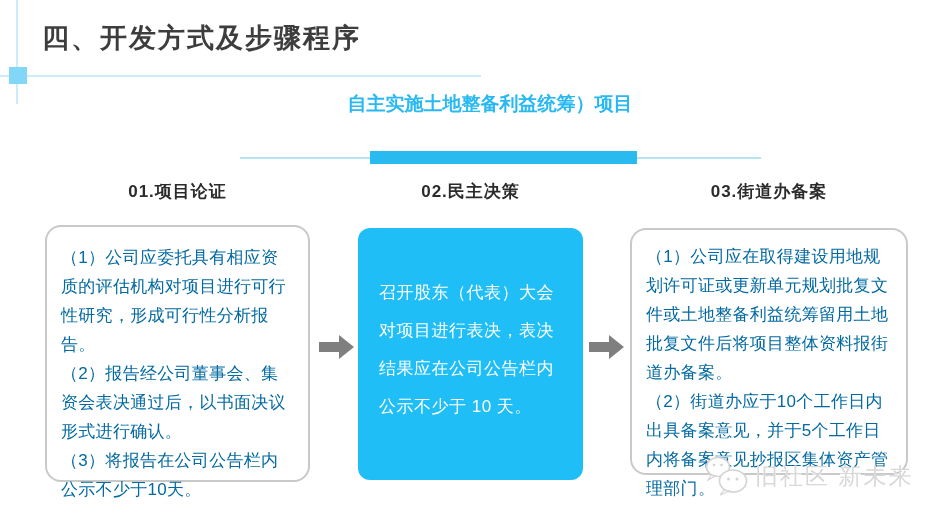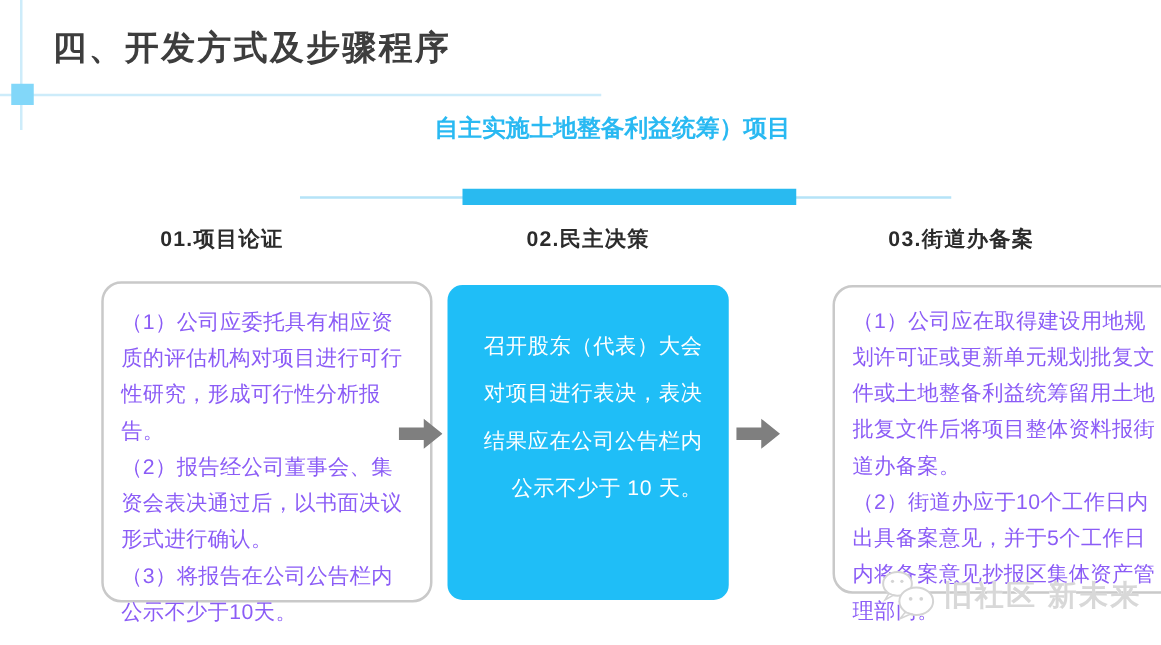--- a/index.html
+++ b/index.html
@@ -20,35 +20,35 @@
   .divider-thin{position:absolute;left:240px;top:157px;width:521px;height:2px;background:#b5e3f8;}
   .divider-bar{position:absolute;left:370px;top:151px;width:267px;height:13px;background:#29baf0;}
 
   .col-header{position:absolute;top:180px;font-size:17px;font-weight:bold;color:#2b2b2b;
     text-align:center;letter-spacing:1px;}
   .col-header.c1{left:45px;width:265px;}
   .col-header.c2{left:358px;width:225px;}
   .col-header.c3{left:630px;width:278px;}
 
   .step-box{position:absolute;box-sizing:border-box;border-radius:16px;}
-  .step-box.outline{background:#ffffff;border:2px solid #c9c9c9;color:#8b5cf6;margin-left:36px;}
+  .step-box.outline{background:#ffffff;border:2px solid #c9c9c9;color:#0369a1;}
   .step-box.b1{left:45px;top:225px;width:265px;height:257px;padding:16px 14px;}
   .step-box.b3{left:630px;top:228px;width:278px;height:247px;padding:12px 14px;}
   .step-box.filled{left:358px;top:228px;width:225px;height:252px;border-radius:12px;
-    background:#1fbef7;color:#ffffff;padding:30px 21px;text-align:right;}
+    background:#1fbef7;color:#ffffff;padding:46px 21px;}
   .step-box p{margin:0;font-size:17px;line-height:29px;letter-spacing:0.3px;}
   .step-box.filled p{font-size:17px;line-height:38px;letter-spacing:0.5px;}
 
   .flow-arrow{position:absolute;top:334px;width:35px;height:26px;}
   .flow-arrow.a1{left:319px;}
   .flow-arrow.a2{left:589px;}
 
   .watermark{position:absolute;left:703px;top:455px;display:flex;align-items:center;
     gap:4px;color:#d8d8d8;}
-  .watermark-text{font-size:23px;font-weight:bold;letter-spacing:2px;white-space:nowrap;
+  .watermark-text{font-size:23px;font-weight:normal;letter-spacing:2px;white-space:nowrap;
     text-shadow:0 1px 0 #ffffff;}
 </style>
 </head>
 <body>
 
 <div class="slide">
 
   <div class="deco-vline"></div>
   <div class="deco-hline"></div>
   <div class="deco-square"></div>

